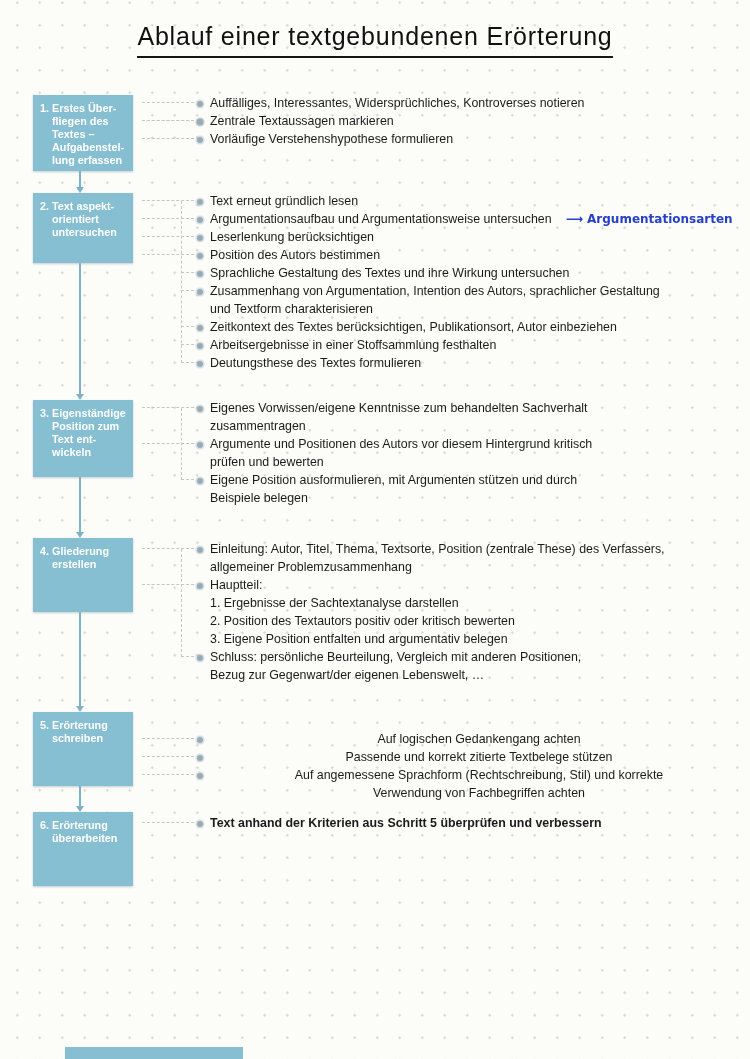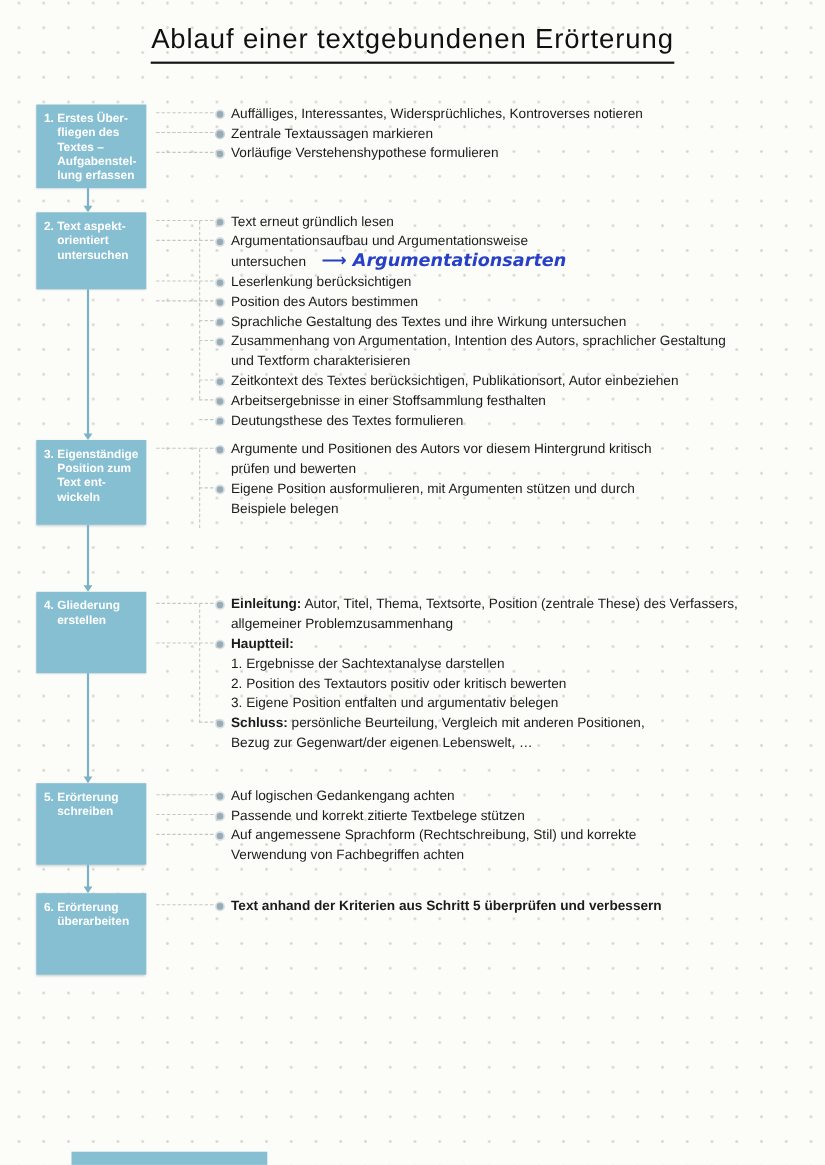--- a/index.html
+++ b/index.html
@@ -15,32 +15,32 @@
     font-size:25px;font-weight:400;letter-spacing:.8px;color:#101010}
   .title .t-inner{display:inline-block;border-bottom:2.5px solid #161616;padding-bottom:5px}
   .box{position:absolute;background:var(--box,#87bfd2);color:#fff;display:flex;gap:3px;
     padding:7px 5px 7px 7px;font-size:10.8px;font-weight:bold;line-height:13px;
     box-shadow:0 1px 2px rgba(90,120,130,.35)}
   .box .num{flex:0 0 auto}
   .box .lbl{white-space:pre-line}
   .group{position:absolute;font-size:12.4px;line-height:18px;color:#1b1b1b}
   .item{position:relative;padding-left:2px}
   .txt{white-space:pre-line}
-  .item b{font-weight:bold}
+  .item b{font-weight:normal}
   .dot{position:absolute;left:-11px;top:6.5px;width:6px;height:6px;border-radius:50%;
     background:var(--bullet,#98acb8);box-shadow:0 0 0 1.5px rgba(152,172,184,.35)}
   .conn{position:absolute;top:8px;border-top:1.6px dashed var(--connector,#c7c7c1)}
   .conn.long{left:-66px;width:52px}
   .conn.short{left:-27px;width:13px}
   .rail{position:absolute;width:0;border-left:1.4px dashed var(--connector,#c7c7c1)}
   .aline{position:absolute;width:1.6px;background:var(--arrow,#7bb2c6)}
   .ahead{position:absolute;width:0;height:0;border-left:4px solid transparent;
     border-right:4px solid transparent;border-top:6px solid var(--arrow,#7bb2c6)}
-  .anno{font-family:"DejaVu Sans",sans-serif;font-style:italic;font-weight:bold;
-    font-size:16px;color:var(--annotation,#2740c6);margin-left:14px;white-space:nowrap}
+  .anno{font-family:"DejaVu Sans",sans-serif;font-weight:bold;
+    font-size:12px;color:var(--annotation,#2740c6);margin-left:14px;white-space:nowrap}
   .bottom-bar{position:absolute;left:65px;top:1047px;width:178px;height:12px;
     background:var(--box,#87bfd2)}
 </style>
 </head>
 <body>
 
 <div class="page" id="page">
   <h1 class="title"><span class="t-inner">Ablauf einer textgebundenen Erörterung</span></h1>
 
   <div class="bottom-bar"></div>
@@ -82,20 +82,22 @@
     <div class="aline" style="left: 79px; top: 263px; height: 132px;"></div>
     <div class="ahead" style="left: 75.8px; top: 394px;"></div>
     <div class="box" style="top: 400px; left: 33px; width: 100px; height: 77px;">
       <span class="num">3.</span>
       <span class="lbl">Eigenständige
 Position zum
 Text ent-
 wickeln</span>
     </div>
     <div class="group" style="top: 399px; left: 208px; width: 540px;">
+      <div class="item"><span class="dot"></span><span class="conn long"></span><span class="txt">Eigenes Vorwissen/eigene Kenntnisse zum behandelten Sachverhalt
+zusammentragen</span></div>
       <div class="item"><span class="dot"></span><span class="conn long"></span><span class="txt">Argumente und Positionen des Autors vor diesem Hintergrund kritisch
 prüfen und bewerten</span></div>
       <div class="item"><span class="dot"></span><span class="conn short"></span><span class="txt">Eigene Position ausformulieren, mit Argumenten stützen und durch
 Beispiele belegen</span></div>
     </div>
     <div class="rail" style="left: 181px; top: 408px; height: 72px;"></div>
     <div class="aline" style="left: 79px; top: 477px; height: 56px;"></div>
     <div class="ahead" style="left: 75.8px; top: 532px;"></div>
     <div class="box" style="top: 538px; left: 33px; width: 100px; height: 74px;">
       <span class="num">4.</span>
@@ -113,21 +115,21 @@
 Bezug zur Gegenwart/der eigenen Lebenswelt, …</span></div>
     </div>
     <div class="rail" style="left: 181px; top: 549px; height: 108px;"></div>
     <div class="aline" style="left: 79px; top: 612px; height: 95px;"></div>
     <div class="ahead" style="left: 75.8px; top: 706px;"></div>
     <div class="box" style="top: 712px; left: 33px; width: 100px; height: 74px;">
       <span class="num">5.</span>
       <span class="lbl">Erörterung
 schreiben</span>
     </div>
-    <div class="group" style="top: 714px; left: 208px; width: 540px;">
+    <div class="group" style="top: 730px; left: 208px; width: 540px; text-align: center;">
       <div class="item"><span class="dot"></span><span class="conn long"></span><span class="txt">Auf logischen Gedankengang achten</span></div>
       <div class="item"><span class="dot"></span><span class="conn long"></span><span class="txt">Passende und korrekt zitierte Textbelege stützen</span></div>
       <div class="item"><span class="dot"></span><span class="conn long"></span><span class="txt">Auf angemessene Sprachform (Rechtschreibung, Stil) und korrekte
 Verwendung von Fachbegriffen achten</span></div>
     </div>
     <div class="aline" style="left: 79px; top: 786px; height: 21px;"></div>
     <div class="ahead" style="left: 75.8px; top: 806px;"></div>
     <div class="box" style="top: 812px; left: 33px; width: 100px; height: 74px;">
       <span class="num">6.</span>
       <span class="lbl">Erörterung

